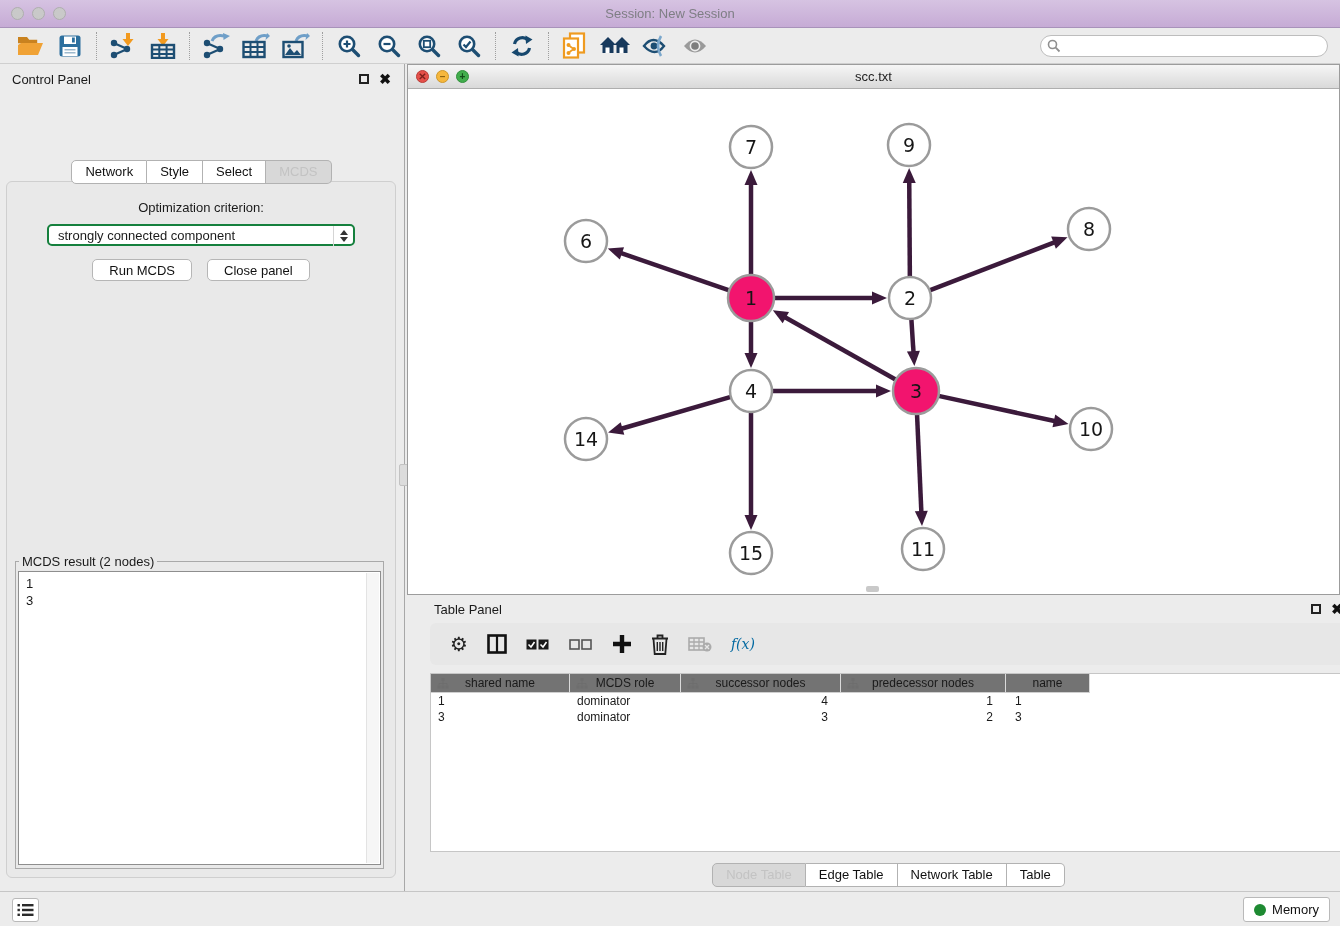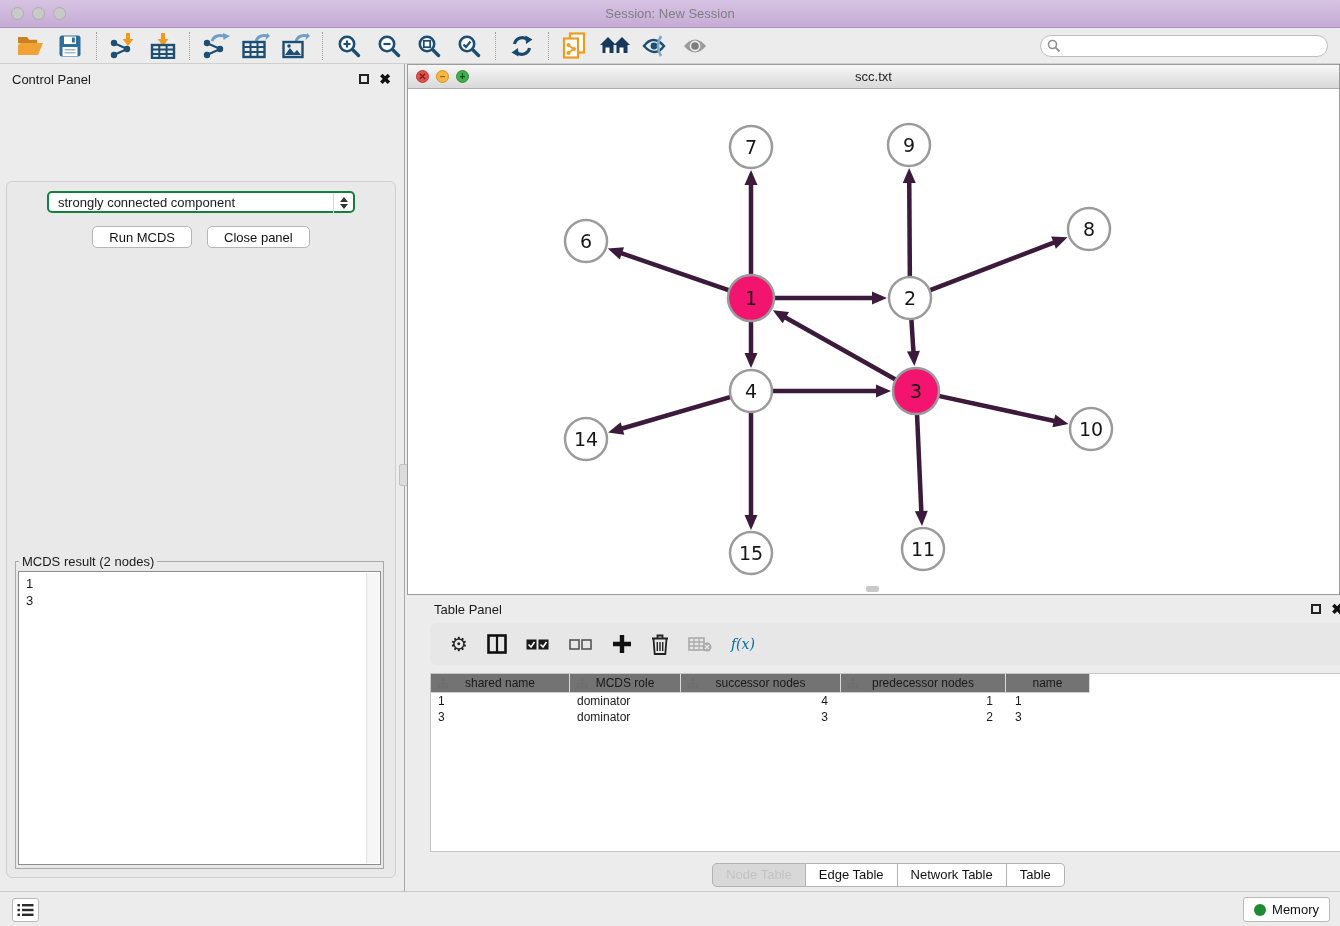--- a/index.html
+++ b/index.html
@@ -287,21 +287,28 @@
 </div>
 
 <div class="control-panel">
   <div class="panel-head">
     <span class="ph-title">Control Panel</span>
     <span class="ph-icons">
       <span class="float-ic"></span>
       <span class="close-ic">✖</span>
     </span>
   </div>
+  <div class="tabs-row cp-tabs">
+    <div class="tab">Network</div>
+    <div class="tab">Style</div>
+    <div class="tab">Select</div>
+    <div class="tab selected">MCDS</div>
+  </div>
   <div class="cp-content">
+    <div class="opt-label">Optimization criterion:</div>
     <div class="select-box">
       <span>strongly connected component</span>
       <span class="stepper">
         <span class="chev-up"></span>
           <span class="chev-dn"></span>
       </span>
     </div>
     <div class="btn-row">
       <button class="mac-btn">Run MCDS</button>
       <button class="mac-btn">Close panel</button>

